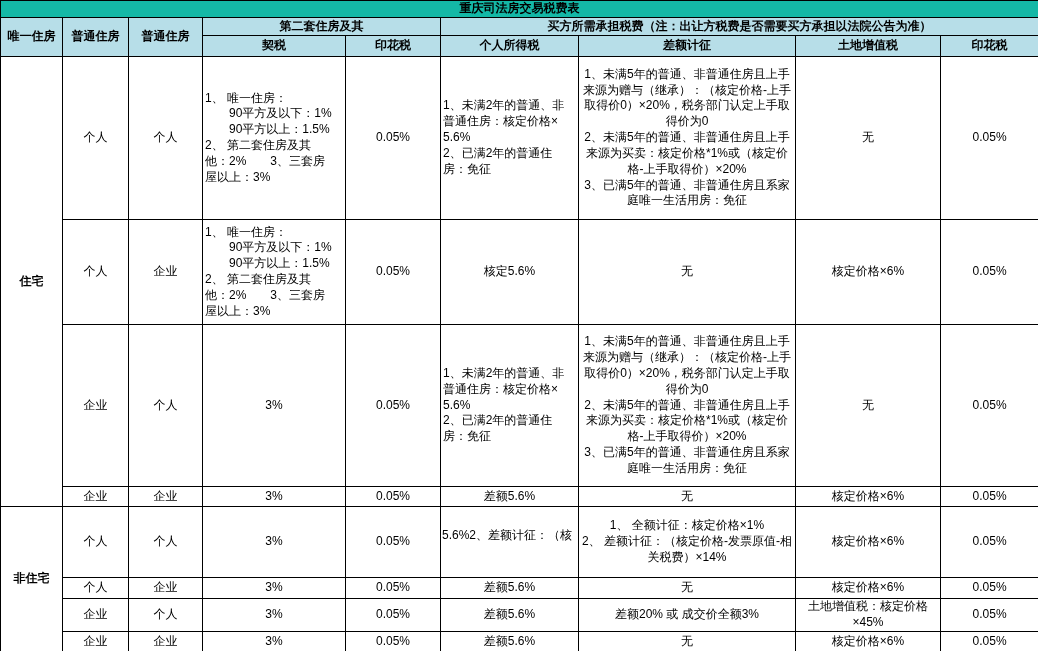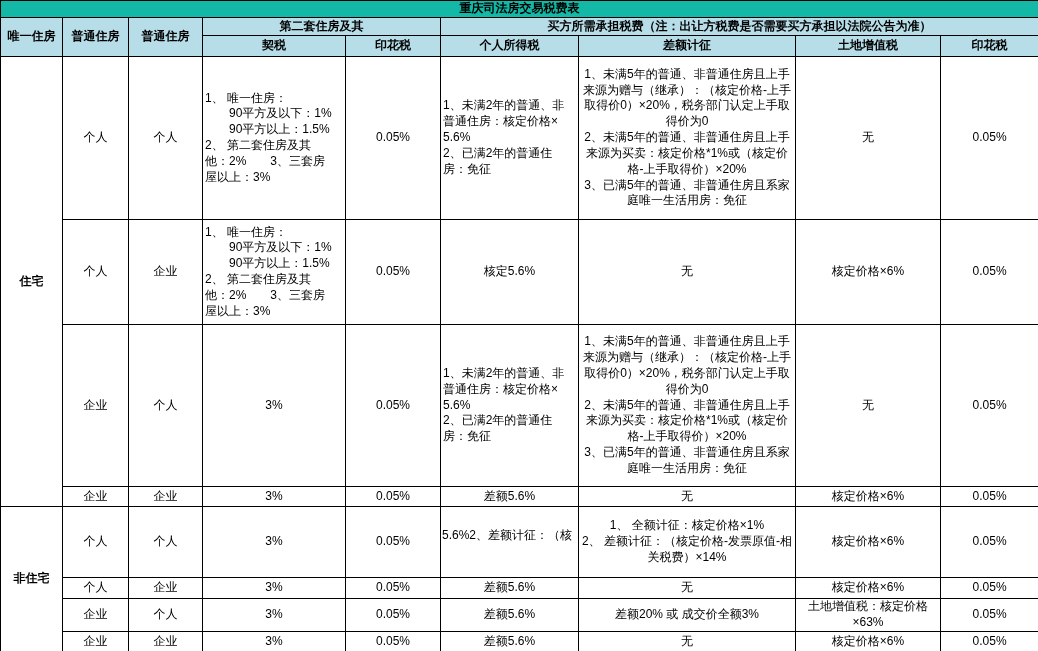--- a/index.html
+++ b/index.html
@@ -168,21 +168,21 @@
       <td>0.05%</td>
     </tr>
 
     <tr class="r7">
       <td>企业</td>
       <td>个人</td>
       <td>3%</td>
       <td>0.05%</td>
       <td>差额5.6%</td>
       <td>差额20% 或 成交价全额3%</td>
-      <td>土地增值税：核定价格×63%</td>
+      <td>土地增值税：核定价格×45%</td>
       <td>0.05%</td>
     </tr>
 
     <tr class="r8">
       <td>企业</td>
       <td>企业</td>
       <td>3%</td>
       <td>0.05%</td>
       <td>差额5.6%</td>
       <td>无</td>

